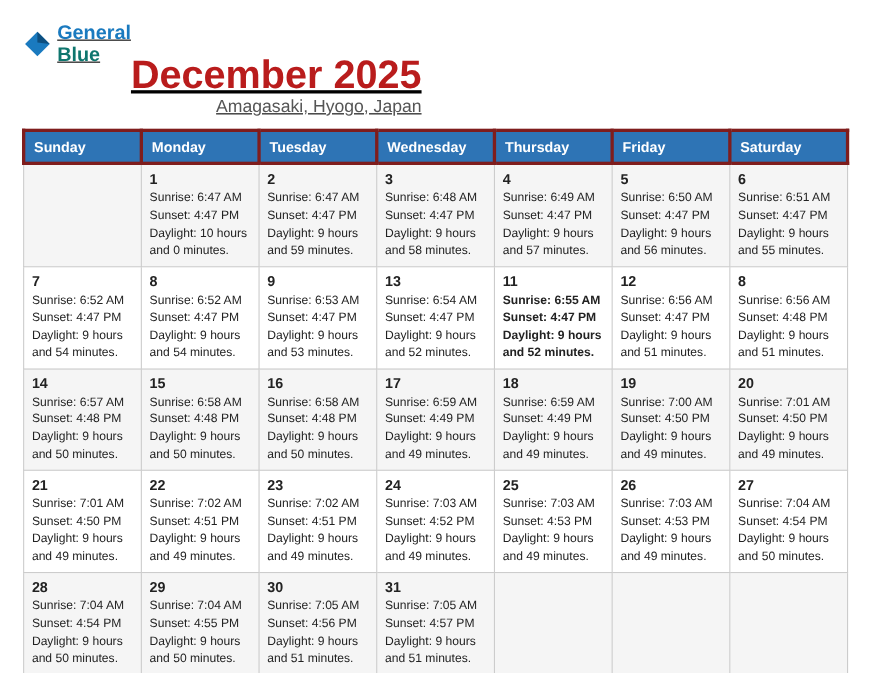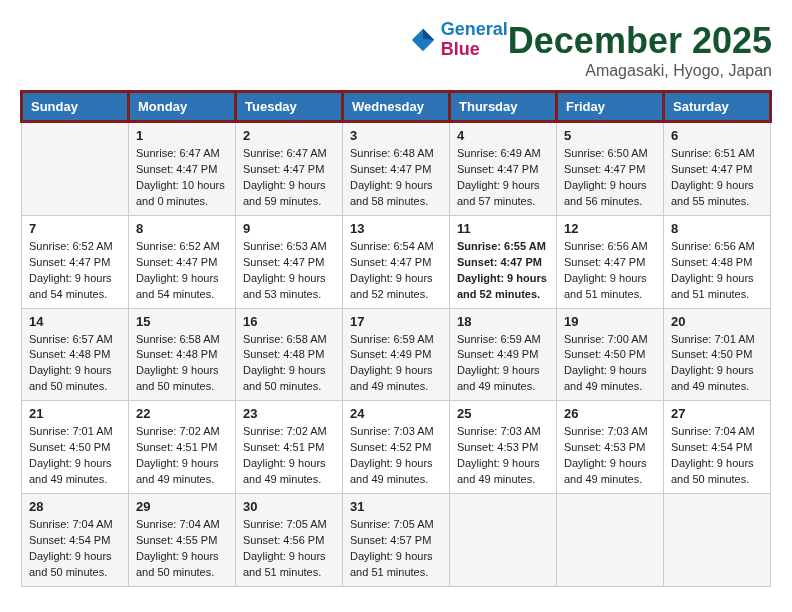--- a/index.html
+++ b/index.html
@@ -5,23 +5,24 @@
     * { box-sizing: border-box; margin: 0; padding: 0; }
     body {
       font-family: Arial, sans-serif;
       background: #fff;
       width: 792px;
       min-height: 612px;
       padding: 20px;
     }
     .header {
       display: flex;
-      justify-content: flex-end;
+      justify-content: flex-start;
       align-items: flex-start;
       margin-bottom: 10px;
+      text-decoration: underline;
     }
     .logo {
       display: flex;
       align-items: center;
       gap: 4px;
     }
     .logo-text {
       font-size: 18px;
       font-weight: bold;
       color: #1a1a1a;
@@ -33,21 +34,22 @@
     .logo-icon {
       width: 28px;
       height: 28px;
     }
     .title-block {
       text-align: right;
     }
     .month-title {
       font-size: 36px;
       font-weight: bold;
-      color: #14532d;
+      color: #b91c1c;
+      margin-top: 27px;
     }
     .location {
       font-size: 16px;
       color: #555;
     }
     table {
       width: 100%;
       border-collapse: collapse;
       table-layout: fixed;
     }
@@ -93,21 +95,21 @@
 <body>
 
 <div class="header">
   <div class="logo">
     <svg class="logo-icon" viewBox="0 0 40 40">
       <polygon points="20,4 36,20 20,36 4,20" fill="#1a7abf"></polygon>
       <polygon points="20,4 36,20 20,18" fill="#0d4f80"></polygon>
     </svg>
     <div class="logo-text">
       <div><span>General</span></div>
-      <div><span style="color:#be185d">Blue</span></div>
+      <div><span style="color:#0f766e">Blue</span></div>
     </div>
   </div>
   <div class="title-block">
     <div class="month-title">December 2025</div>
     <div class="location">Amagasaki, Hyogo, Japan</div>
   </div>
 </div>
 
 <table>
   <thead>

